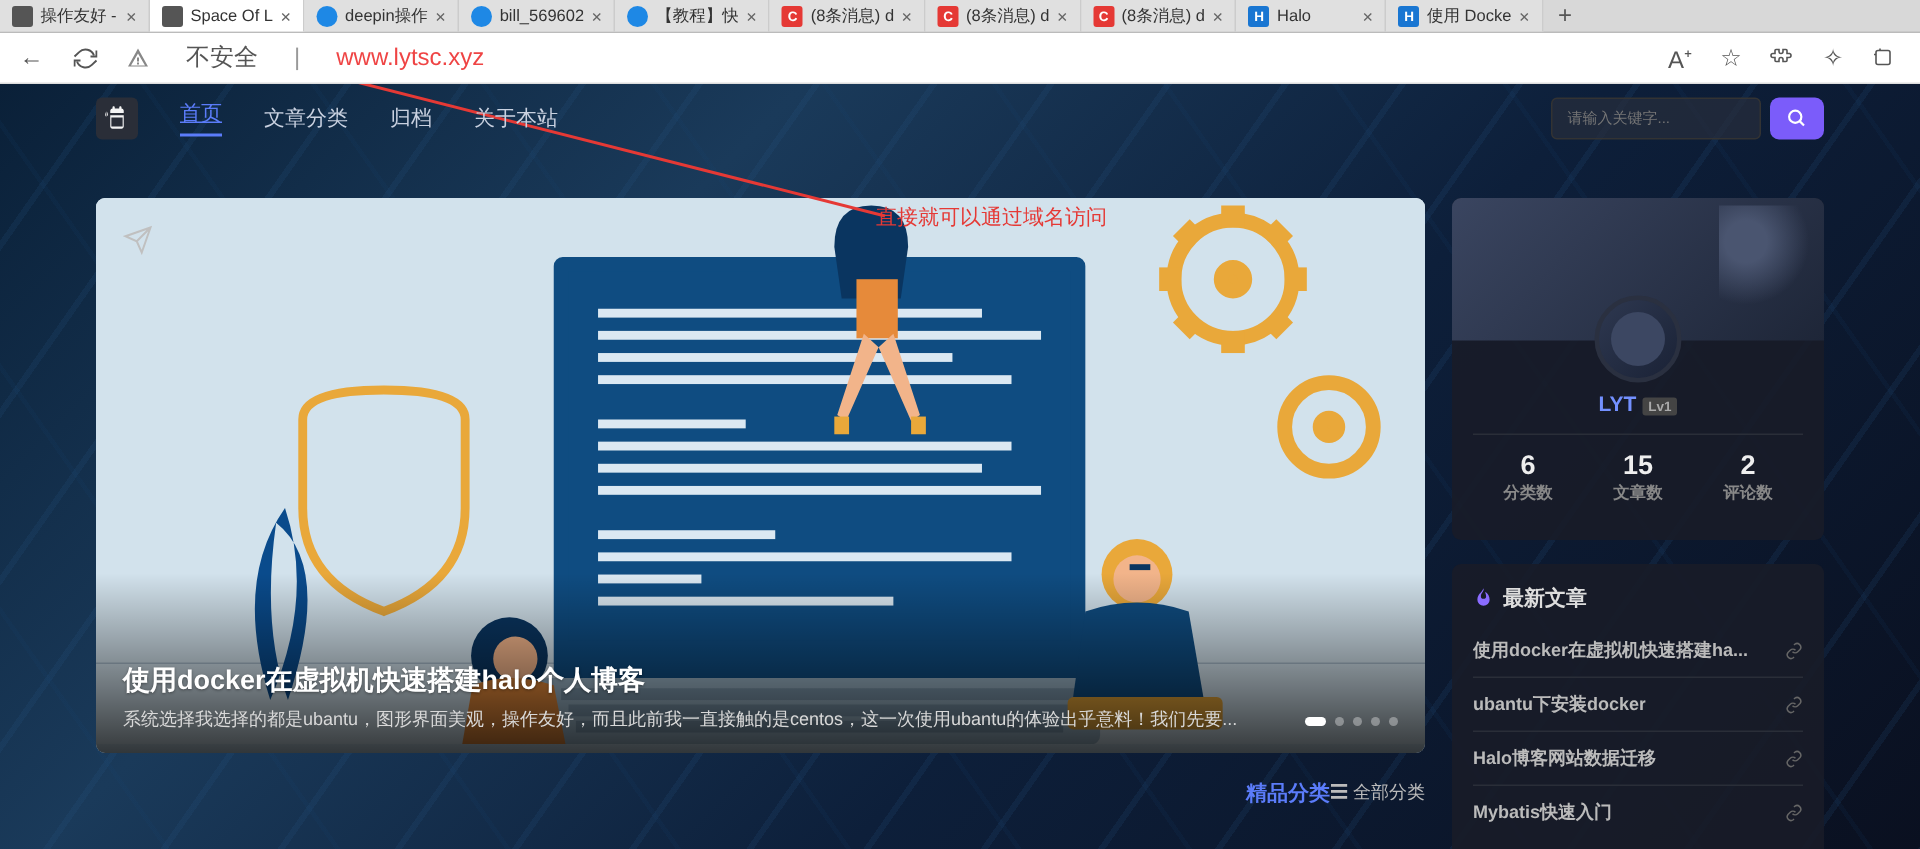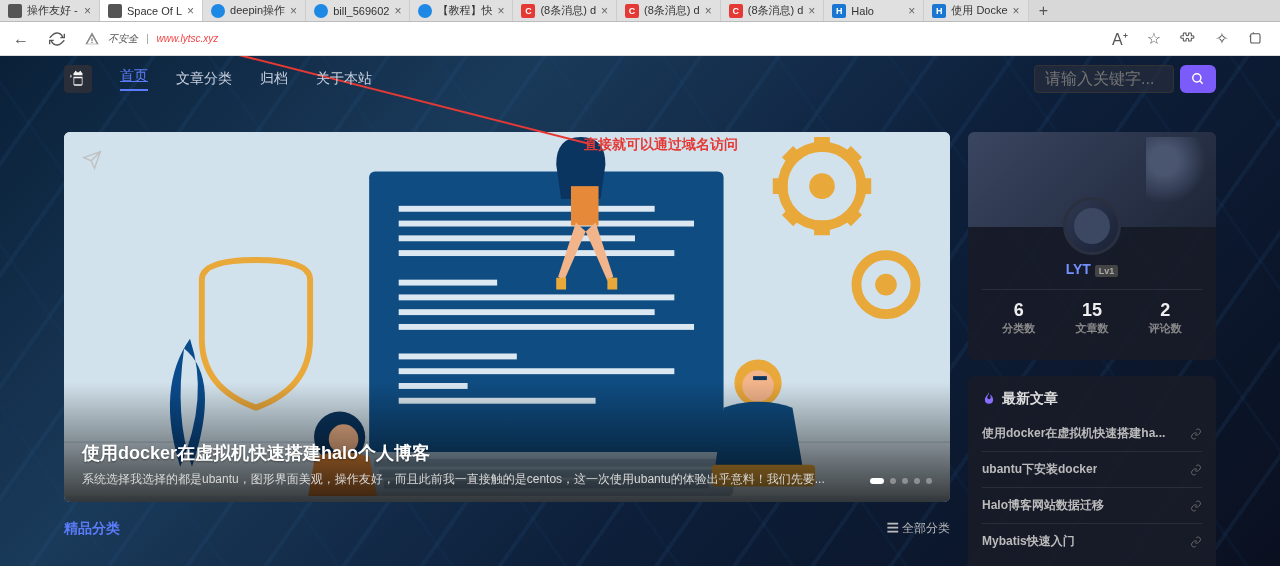--- a/index.html
+++ b/index.html
@@ -15,65 +15,65 @@
     .fav-c { background: #e53935; color: #fff; font-size: 9px; font-weight: bold; display: flex; align-items: center; justify-content: center; }
     .fav-h { background: #1976d2; color: #fff; font-size: 9px; font-weight: bold; display: flex; align-items: center; justify-content: center; }
     .tab-title { overflow: hidden; white-space: nowrap; text-overflow: ellipsis; flex: 1; color: #333; }
     .tab-close { font-size: 12px; color: #666; flex-shrink: 0; }
     .new-tab { padding: 0 10px; display: flex; align-items: center; color: #555; font-size: 16px; }
 
     
     .addr-bar { height: 34px; background: #fff; display: flex; align-items: center; padding: 0 8px; gap: 10px; border-bottom: 1px solid #ddd; }
     .nav-btn { width: 26px; height: 26px; display: flex; align-items: center; justify-content: center; color: #555; font-size: 16px; cursor: pointer; }
     .refresh-btn { width: 26px; height: 26px; display: flex; align-items: center; justify-content: center; color: #555; }
-    .addr-input { flex: 1; display: flex; align-items: center; gap: 8px; padding: 0 4px; font-size: 10px; font-style: italic; }
+    .addr-input { flex: 1; display: flex; align-items: center; gap: 24px; padding: 0 4px; font-size: 16px; }
     .not-secure { color: #555; }
     .addr-sep { color: #999; }
     .url { color: #ef4444; }
     .addr-icons { display: flex; gap: 14px; padding-right: 6px; }
     .addr-icon { width: 20px; height: 20px; color: #555; display: flex; align-items: center; justify-content: center; }
 
     
     .page { position: relative; height: 510px; background: linear-gradient(135deg, #0a2038 0%, #1a3a5a 30%, #0d1f3a 60%, #0a1020 100%); overflow: hidden; }
     .bg-streaks { position: absolute; inset: 0; background:
       repeating-linear-gradient(125deg, transparent 0px, transparent 60px, rgba(40,90,140,0.15) 60px, rgba(40,90,140,0.15) 64px),
       repeating-linear-gradient(55deg, transparent 0px, transparent 90px, rgba(20,70,120,0.1) 90px, rgba(20,70,120,0.1) 93px);
     }
 
     
     .topnav { position: relative; height: 46px; display: flex; align-items: center; padding: 0 64px; gap: 28px; z-index: 5; }
     .logo { width: 28px; height: 28px; background: #2a2e38; border-radius: 4px; color: #f5f5f5; display: flex; align-items: center; justify-content: center; font-size: 14px; }
     .nav-link { color: #c9d1e0; font-size: 14px; cursor: pointer; }
     .nav-link.active { color: #5b7cfa; border-bottom: 2px solid #5b7cfa; padding-bottom: 4px; text-decoration: underline; }
     .nav-spacer { flex: 1; }
     .search-wrap { display: flex; align-items: center; gap: 6px; }
-    .search-inp { width: 140px; height: 28px; background: rgba(40,45,60,0.7); border: 1px solid #333; border-radius: 4px; color: #aaa; padding: 0 10px; font-size: 16px; }
+    .search-inp { width: 140px; height: 28px; background: rgba(40,45,60,0.7); border: 1px solid #333; border-radius: 4px; color: #aaa; padding: 0 10px; font-size: 10px; }
     .search-btn { width: 36px; height: 28px; background: #7b5cfa; border: none; border-radius: 6px; color: #fff; display: flex; align-items: center; justify-content: center; cursor: pointer; }
 
     
     .main { position: relative; display: flex; gap: 18px; padding: 30px 64px 0 64px; z-index: 2; }
     .left { flex: 1; min-width: 0; }
     .right { width: 248px; flex-shrink: 0; }
 
     
     .banner { position: relative; height: 370px; border-radius: 6px; overflow: hidden; background: linear-gradient(180deg,#d7e6ee 0%, #c3d8e6 100%); }
     .send-icon { position: absolute; top: 18px; left: 18px; color: #c0c0c0; font-size: 18px; z-index: 3; }
     .banner-svg { position: absolute; inset: 0; }
     .banner-grad { position: absolute; left: 0; right: 0; bottom: 0; height: 120px; background: linear-gradient(180deg, transparent, rgba(0,0,0,0.75)); }
     .banner-text { position: absolute; left: 18px; right: 60px; bottom: 14px; color: #fff; }
     .banner-title { font-size: 18px; font-weight: 600; margin-bottom: 6px; text-shadow: 0 1px 2px rgba(0,0,0,0.4); }
     .banner-desc { font-size: 12px; color: #d8d8d8; white-space: nowrap; overflow: hidden; text-overflow: ellipsis; }
     .dots { position: absolute; right: 18px; bottom: 18px; display: flex; gap: 6px; }
     .dot { width: 6px; height: 6px; border-radius: 3px; background: rgba(255,255,255,0.35); }
     .dot.active { width: 14px; background: #fff; }
 
-    .annotation { position: absolute; top: 4px; left: 520px; color: #e53935; font-size: 14px; z-index: 4; font-weight: 700; }
+    .annotation { position: absolute; top: 4px; left: 520px; color: #e53935; font-size: 14px; z-index: 4; font-weight: 400; }
     .arrow-line { position: absolute; z-index: 3; pointer-events: none; }
 
-    .section-head { display: flex; justify-content: space-between; margin-top: 18px; color: #5b7cfa; font-size: 14px; font-weight: 600; }
+    .section-head { display: flex; justify-content: flex-end; margin-top: 18px; color: #5b7cfa; font-size: 14px; font-weight: 600; }
     .section-head .more { color: #bbb; font-weight: 400; font-size: 12px; }
 
     
     .card { background: rgba(24,28,40,0.9); border-radius: 6px; padding: 14px 14px; margin-bottom: 16px; color: #ddd; font-weight: bold; }
     .profile { text-align: center; padding-bottom: 10px; }
     .cover { height: 95px; margin: -14px -14px 0 -14px; background: linear-gradient(135deg,#3a4560,#1e2638); border-radius: 6px 6px 0 0; position: relative; overflow: hidden; }
     .cover::after { content: ""; position: absolute; right: 10px; top: 5px; width: 60px; height: 80px; background: radial-gradient(circle at 30% 30%, #4a5570 20%, transparent 60%); }
     .avatar { width: 58px; height: 58px; border-radius: 50%; background: linear-gradient(135deg,#2e3850,#1a2236); border: 3px solid #2a3040; margin: -30px auto 6px; position: relative; overflow: hidden; }
     .avatar::after { content: ""; position: absolute; inset: 8px; background: #3c4762; border-radius: 50%; }
     .uname { color: #7390ff; font-size: 14px; }

